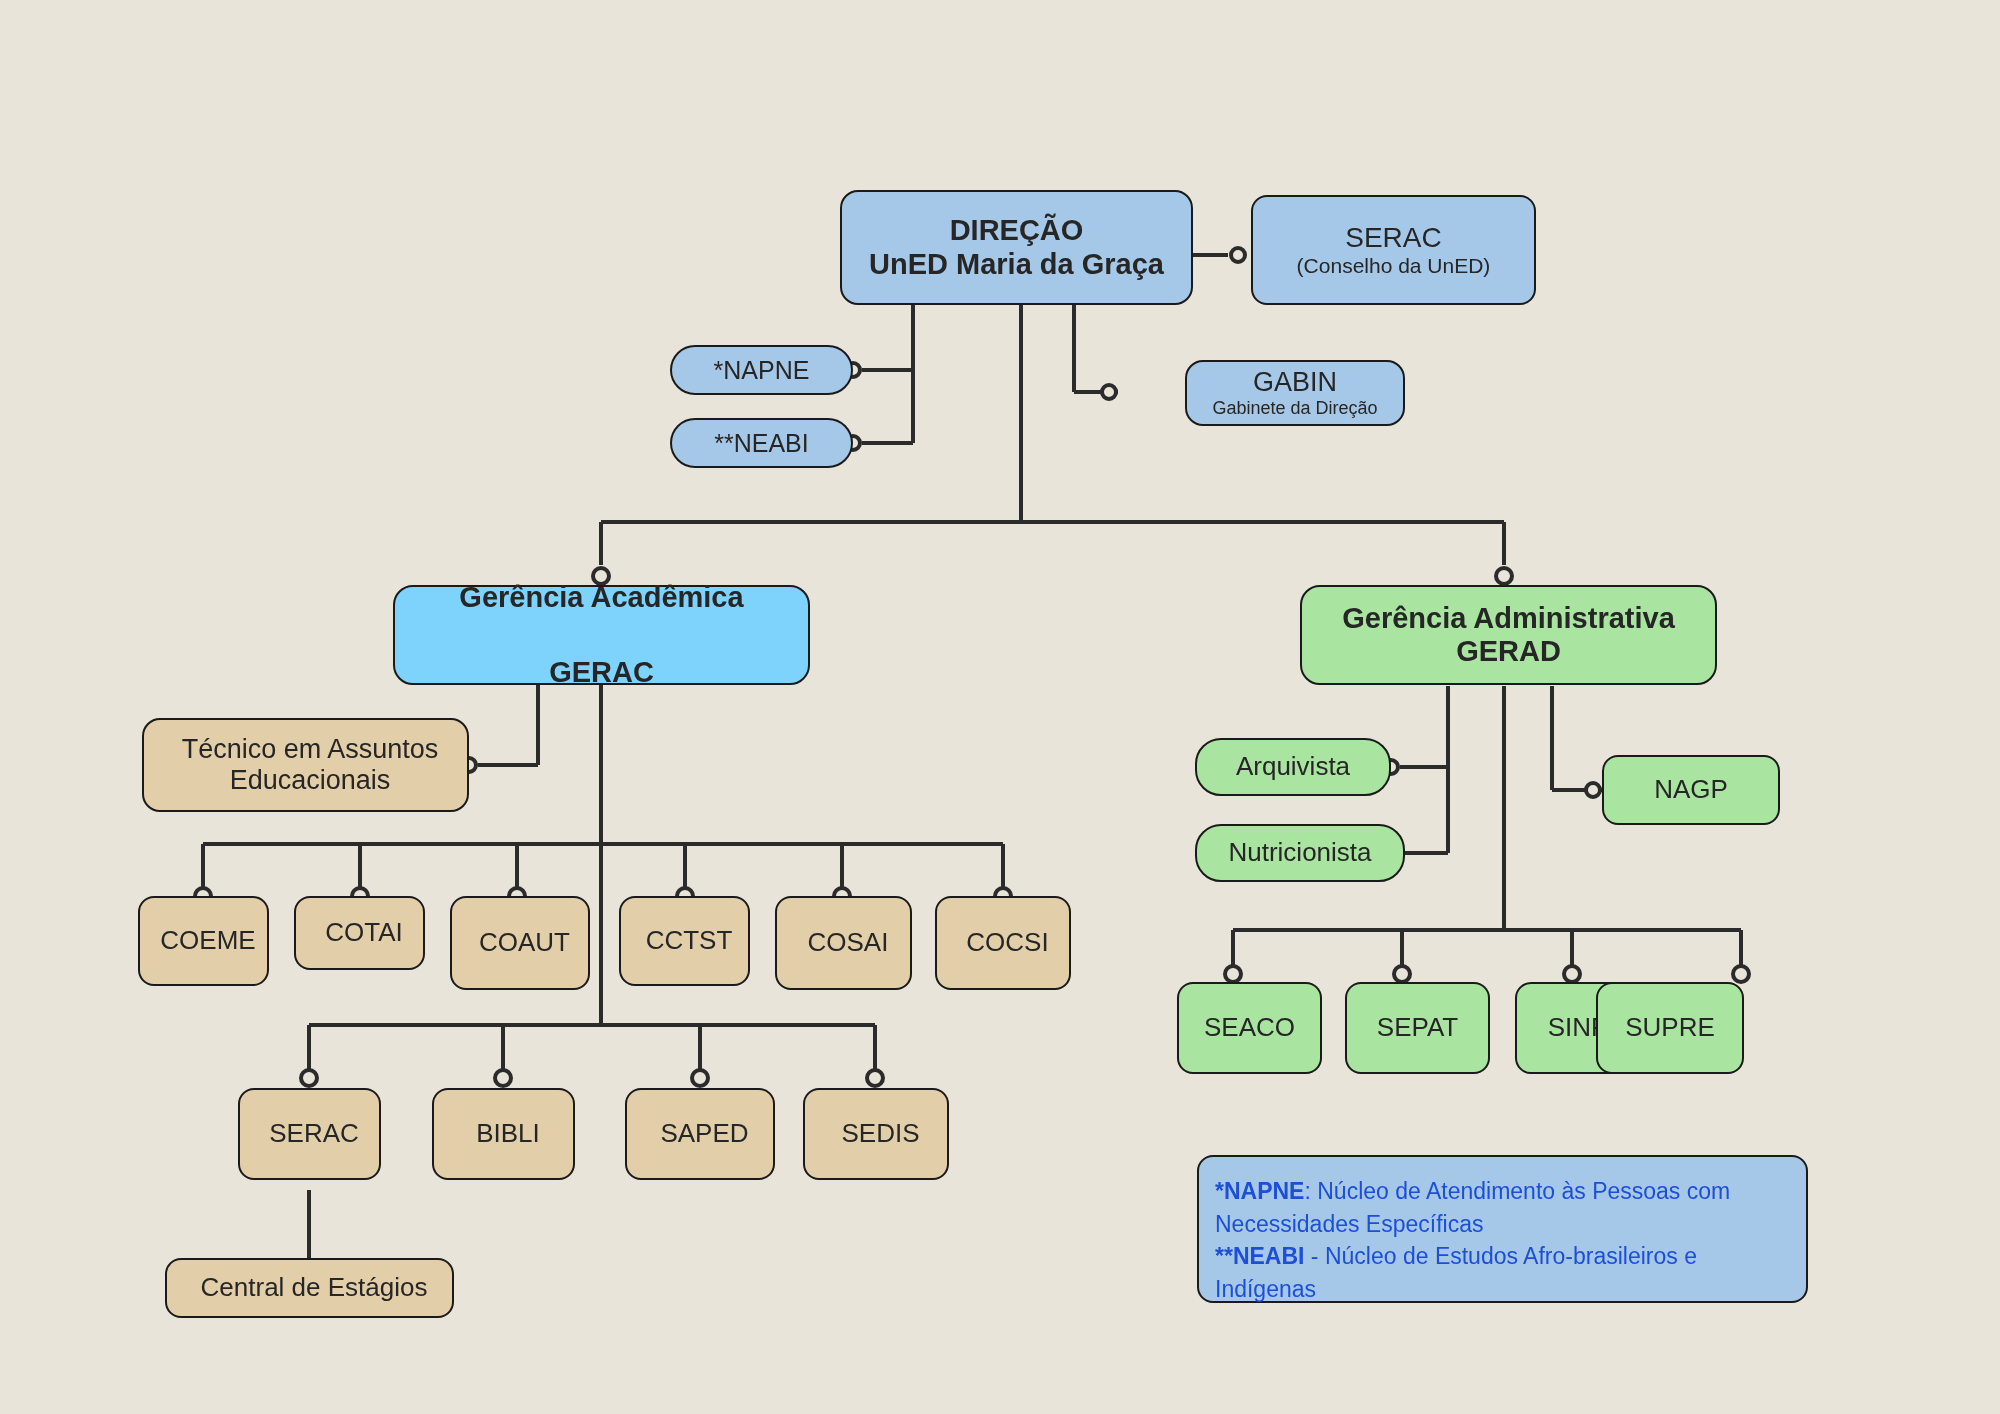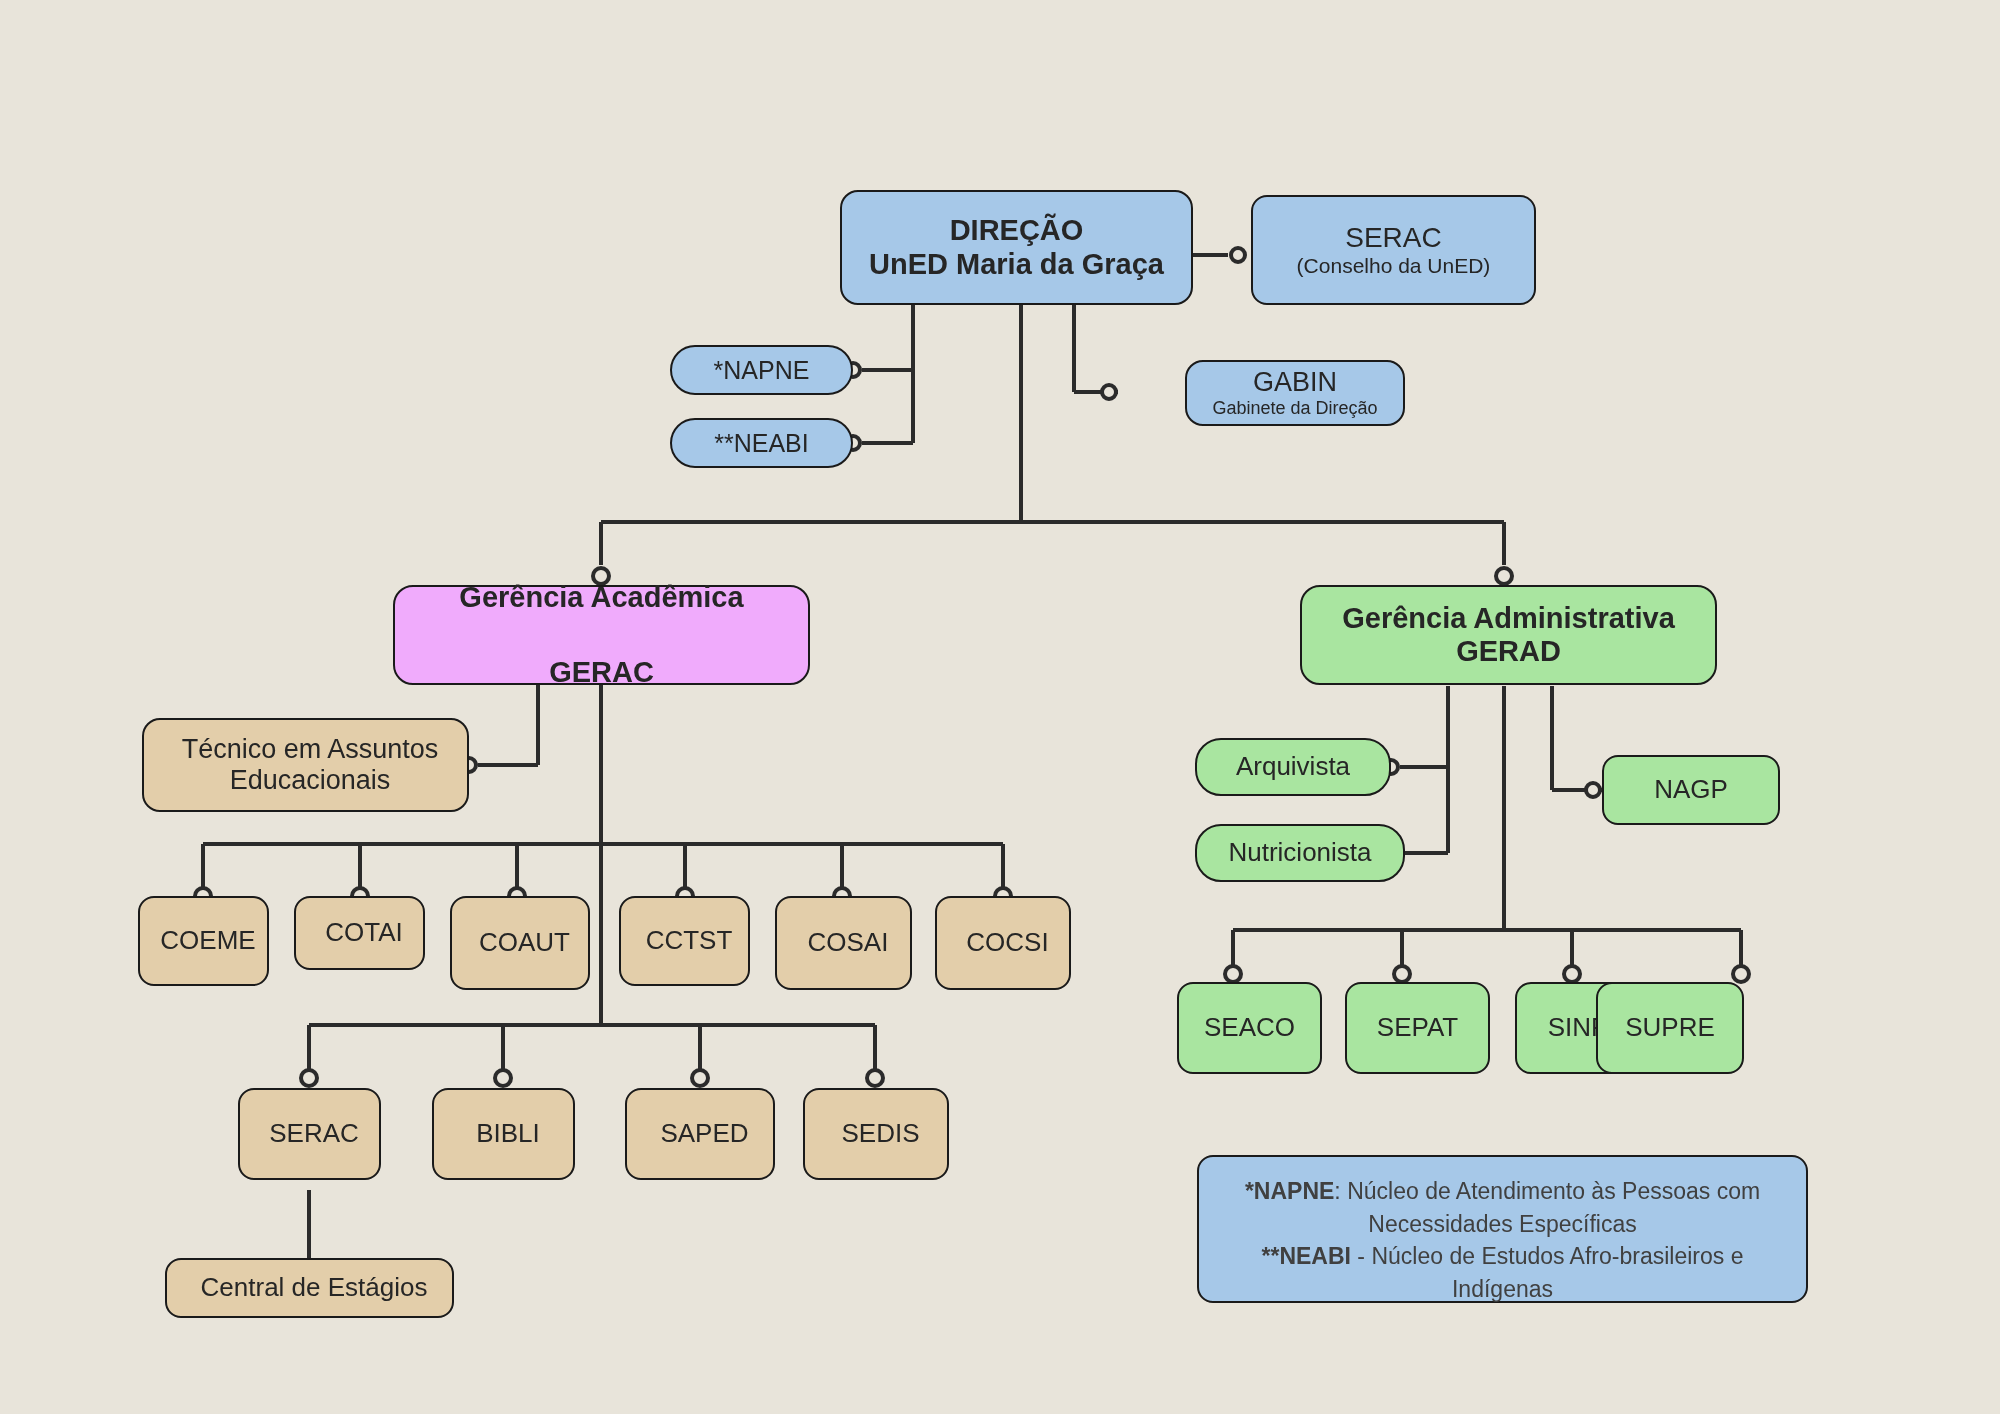--- a/index.html
+++ b/index.html
@@ -19,45 +19,45 @@
     display:flex;
     flex-direction:column;
     align-items:center;
     justify-content:center;
     text-align:center;
     color:#262626;
     line-height:1.15;
   }
   .blue{background:#a6c8e8;}
   .tan{background:#e3ceaa;padding-left:9px;}
-  .tanDark{background:#f0abfc;gap:41px;}
+  .tanDark{background:#7dd3fc;gap:41px;}
   .green{background:#a9e5a0;}
 
   .t-dir{font-size:29px;font-weight:bold;}
   .t-conpus-main{font-size:28px;font-weight:normal;}
   .t-conpus-sub{font-size:21px;font-weight:normal;}
   .t-pill{font-size:25px;font-weight:normal;}
   .t-gabin-main{font-size:27px;}
   .t-gabin-sub{font-size:18px;}
   .t-ger{font-size:29px;font-weight:bold;}
   .t-mid{font-size:27px;font-weight:normal;}
   .t-code{font-size:26px;font-weight:normal;}
   .t-small{font-size:26px;font-weight:normal;}
 
   .legend{
     position:absolute;
     box-sizing:border-box;
     background:#a6c8e8;
     border:2.5px solid #1a1a1a;
     border-radius:16px;
-    padding:18px 22px;
+    padding:18px 16px;
     font-size:23px;
-    color:#404040;
+    color:#1d4ed8;
     line-height:1.42;
-    text-align:center;
+    text-align:left;
   }
   .legend b{font-weight:bold;}
 </style>
 </head>
 <body>
 
 <div id="stage">
 
   <svg id="wires" viewBox="0 0 2000 1414">
     <g stroke="#2b2b2b" stroke-width="4" fill="none">

